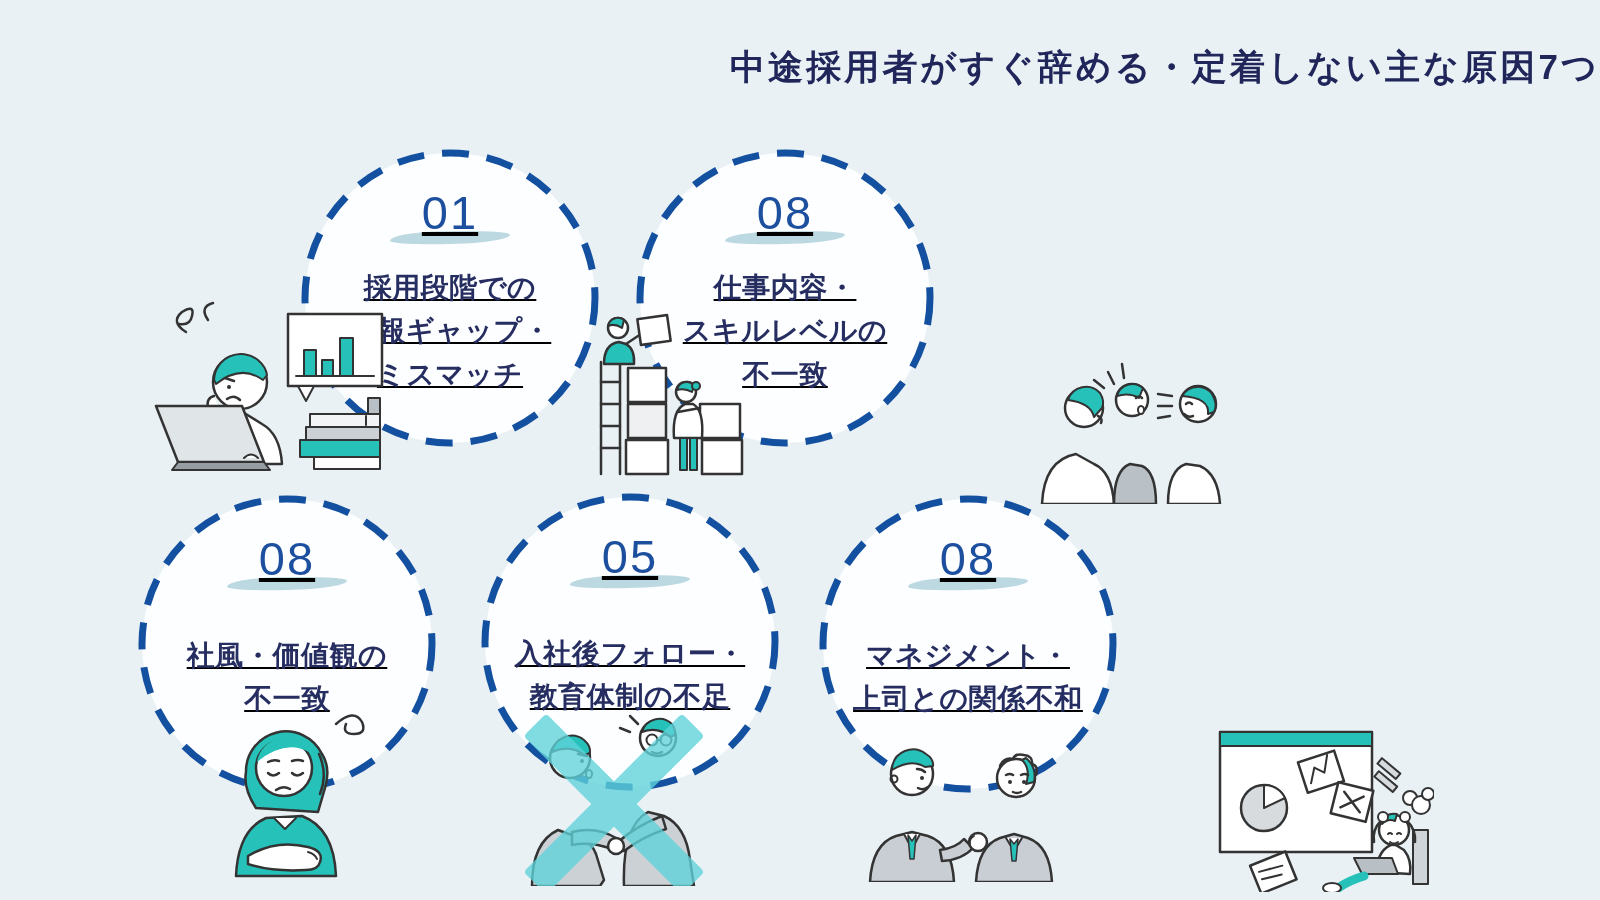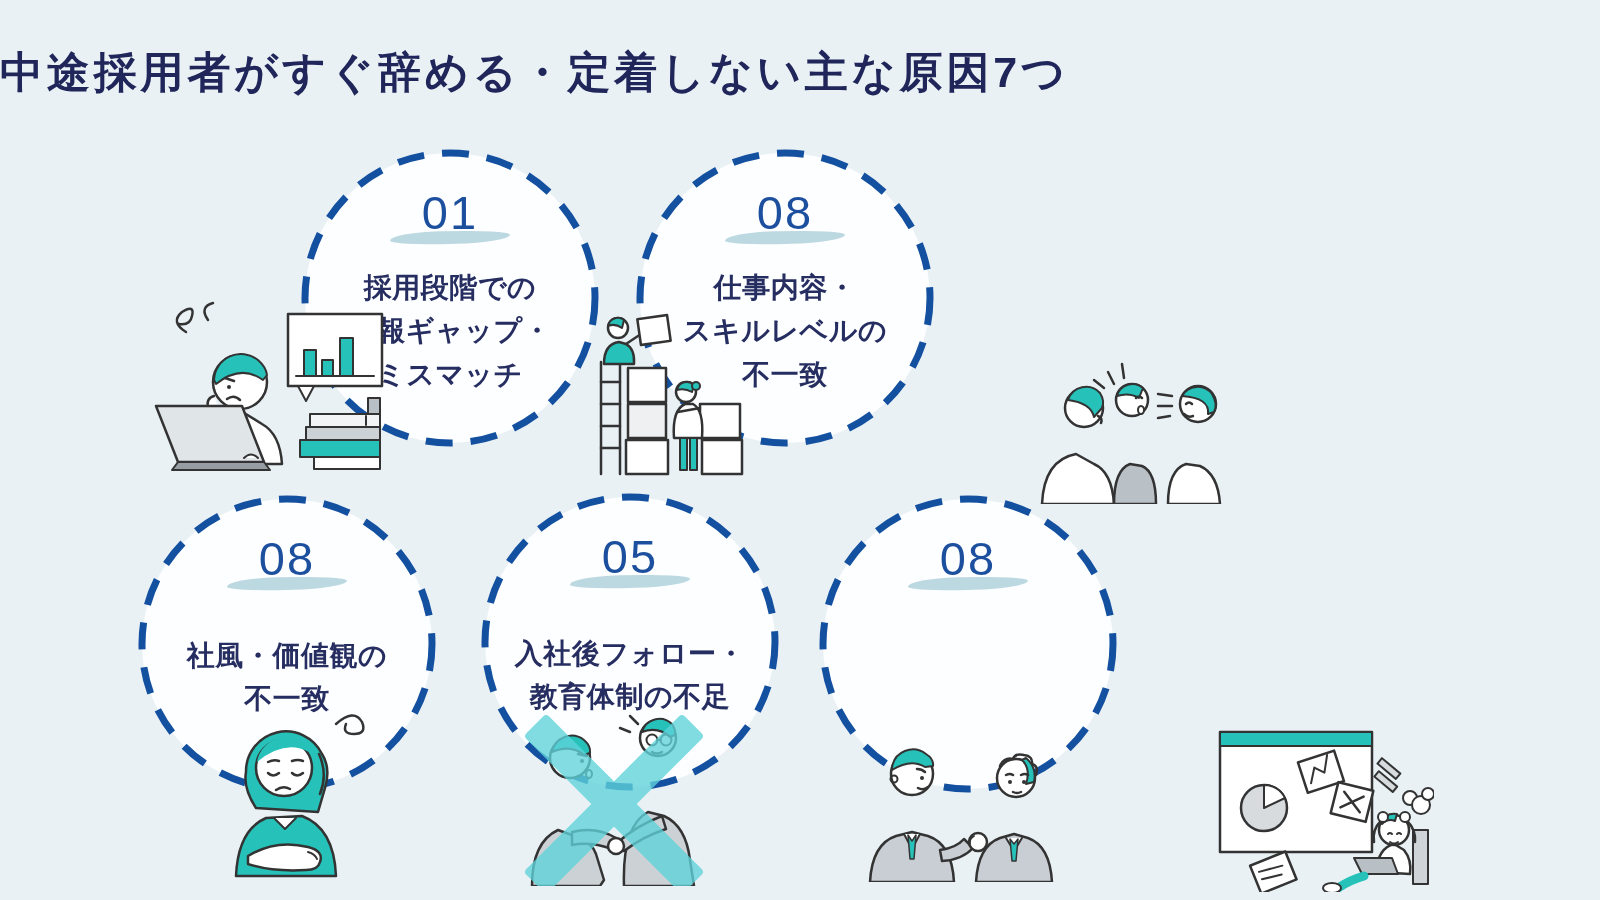--- a/index.html
+++ b/index.html
@@ -7,35 +7,35 @@
     width:1600px;height:900px;
     background:#e9f1f5;
     font-family:"Liberation Sans","DejaVu Sans",sans-serif;
     overflow:hidden;
     position:relative;
   }
   .canvas{position:absolute;inset:0;width:1600px;height:900px;}
 
   .page-title{
     position:absolute;top:44px;left:0;width:1600px;
-    text-align:left;
-    font-size:43px;font-weight:800;
+    text-align:right;
+    font-size:35px;font-weight:800;
     color:#20265a;
     letter-spacing:0.09em;
   }
 
   .reason-circle{
     position:absolute;width:300px;height:300px;
     z-index:1;
   }
   .reason-circle svg.ring{position:absolute;inset:0;}
   .circle-content{
     position:absolute;inset:0;z-index:2;
     display:flex;flex-direction:column;align-items:center;
-    padding-top:40px;box-sizing:border-box;
+    padding-top:40px;box-sizing:border-box;text-decoration:underline;
   }
   .reason-number{
     font-size:47px;font-weight:400;letter-spacing:2px;
     color:#1d4f9f;line-height:1.05;
     position:relative;z-index:2;
   }
   .number-highlight{
     width:120px;height:13px;
     background:#bcd8e1;
     border-radius:45% 60% 50% 55% / 70% 45% 65% 40%;
@@ -123,20 +123,24 @@
     </div>
   </div>
 
   <div class="reason-circle" style="left:818px;top:494px;">
     <svg class="ring" width="300" height="300" viewBox="0 0 300 300">
       <circle cx="150" cy="150" r="145" fill="#fdfeff" stroke="#1450a0" stroke-width="7" stroke-dasharray="27 18"></circle>
     </svg>
     <div class="circle-content">
       <div class="reason-number">08</div>
       <div class="number-highlight"></div>
+      <div class="label-wrap">
+          <div class="reason-label">マネジメント・
+上司との関係不和</div>
+        </div>
     </div>
   </div>
 
 
   <div class="illus" style="left:128px;top:298px;">
     <svg width="264" height="188" viewBox="0 0 264 188" fill="none" stroke-linecap="round" stroke-linejoin="round">
       <path d="M58 34 q-16 -10 -4 -20 q13 -8 10 4 q-2 10 -13 8" stroke="#333" stroke-width="2.5"></path>
       <path d="M80 22 q-9 -13 5 -17" stroke="#333" stroke-width="2.5"></path>
       <rect x="160" y="16" width="94" height="72" fill="#fff" stroke="#333" stroke-width="2.5"></rect>
       <polygon points="170,88 178,103 186,88" fill="#fff" stroke="#333" stroke-width="2"></polygon>

